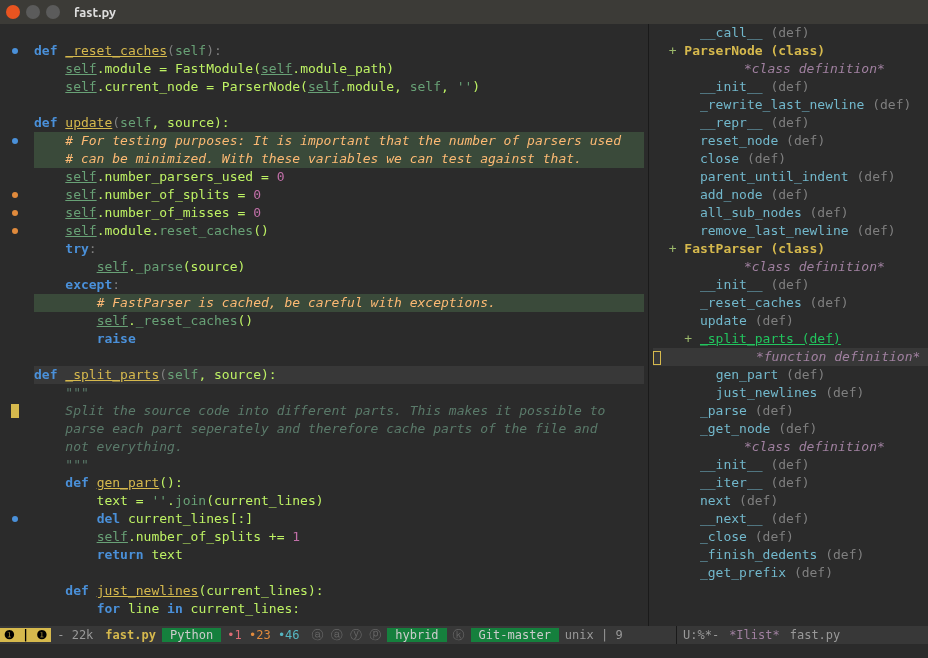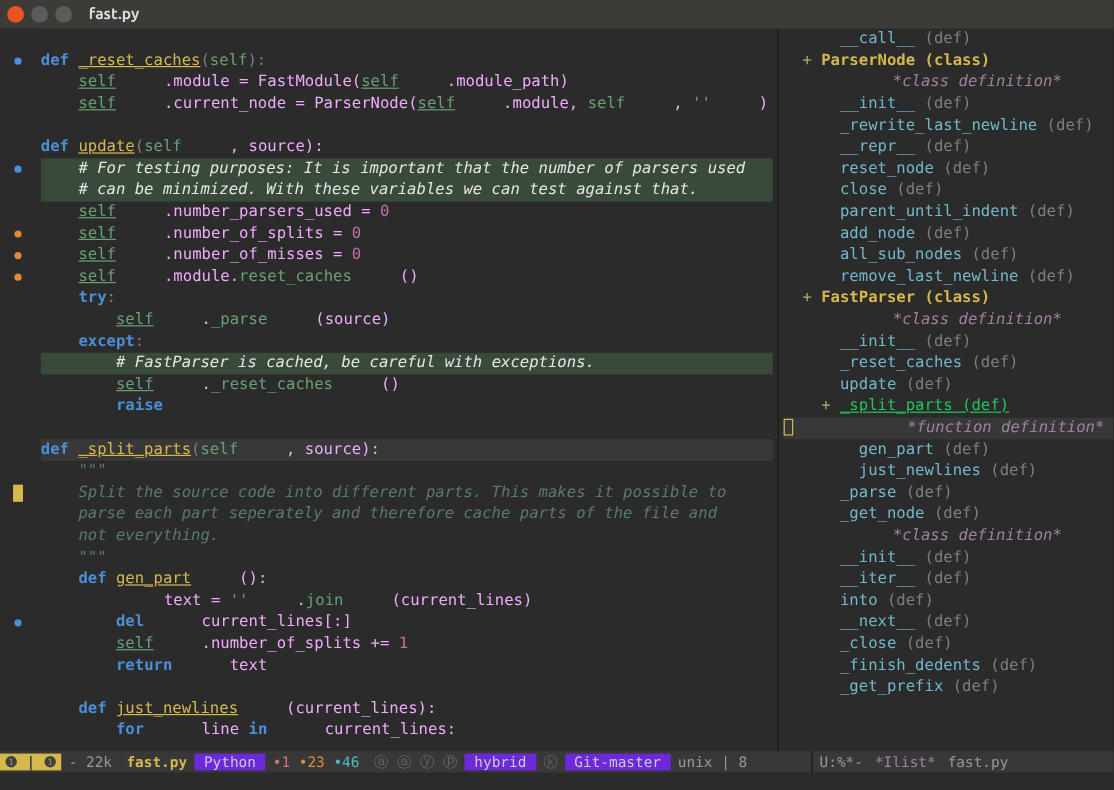--- a/index.html
+++ b/index.html
@@ -69,24 +69,24 @@
 .cline { height: 18px; }
 .cline.hl { background: #3a4a3a; }
 .cline.bright { background: #383838; }
 .kw { color: #4a90d9; font-weight: bold; }
 .fn { color: #d6b94d; text-decoration: underline; }
 .punct { color: #7f7f7f; }
 .self { color: #68a176; text-decoration: underline; }
 .selfnl { color: #68a176; }
 .num { color: #c16fa8; }
 .str { color: #68a176; }
-.cmt { font-style: italic; color: #e5e5e5; }
+.cmt { font-style: italic; color: #fdba74; }
 .doc { font-style: italic; color: #5a7a6a; }
 .call { color: #68a176; }
-.txt { color: #f0abfc; margin-left: 40px; }
+.txt { color: #bef264; }
 .sidebar {
   width: 280px;
   background: #2b2b2b;
   border-left: 1px solid #1a1a1a;
   line-height: 18px;
   padding-left: 4px;
   overflow: hidden;
 }
 .sline { height: 18px; white-space: pre; }
 .sline.sel { background: #383838; }
@@ -103,23 +103,23 @@
   background: #383838;
   display: flex;
   align-items: center;
   font-size: 12px;
   overflow: hidden;
   white-space: nowrap;
 }
 .sb-left { flex: 1; }
 .sb-right { width: 252px; border-left: 1px solid #1a1a1a;}
 .sb-seg { padding: 0 6px; }
-.sb-warn { background: #d6b94d; color: #404040; font-weight: bold; padding: 0 4px;}
+.sb-warn { background: #d6b94d; color: #000000; font-weight: bold; padding: 0 4px;}
 .sb-file { color: #d6b94d; font-weight: bold; padding: 0 6px;}
-.sb-mode { background: #6d28d9; color: #ccc; padding: 0 8px;}
+.sb-mode { background: #15803d; color: #ccc; padding: 0 8px;}
 .sb-red { color: #e06c75; }
 .sb-orange { color: #e08a3c; }
 .sb-blue { color: #56b6c2; }
 .sb-ghost { color: #666; }
 .sb-txt { color: #999; }
 .sb-star { color: #a080a0; padding: 0 4px;}
 .bottom { height: 14px; background: #2b2b2b; }
 </style>
 </head>
 <body>
@@ -205,39 +205,39 @@
         <div class="sline">      <span class="smem">update</span><span class="sdef"> (def)</span></div>
         <div class="sline">    <span class="splus">+ </span><span class="sfn">_split_parts (def)</span></div>
         <div class="sline sel"><span class="scur"></span>      <span class="sstar">*function definition*</span></div>
         <div class="sline">        <span class="smem">gen_part</span><span class="sdef"> (def)</span></div>
         <div class="sline">        <span class="smem">just_newlines</span><span class="sdef"> (def)</span></div>
         <div class="sline">      <span class="smem">_parse</span><span class="sdef"> (def)</span></div>
         <div class="sline">      <span class="smem">_get_node</span><span class="sdef"> (def)</span></div>
         <div class="sline">      <span class="sstar">*class definition*</span></div>
         <div class="sline">      <span class="smem">__init__</span><span class="sdef"> (def)</span></div>
         <div class="sline">      <span class="smem">__iter__</span><span class="sdef"> (def)</span></div>
-        <div class="sline">      <span class="smem">into</span><span class="sdef"> (def)</span></div>
+        <div class="sline">      <span class="smem">next</span><span class="sdef"> (def)</span></div>
         <div class="sline">      <span class="smem">__next__</span><span class="sdef"> (def)</span></div>
         <div class="sline">      <span class="smem">_close</span><span class="sdef"> (def)</span></div>
         <div class="sline">      <span class="smem">_finish_dedents</span><span class="sdef"> (def)</span></div>
         <div class="sline">      <span class="smem">_get_prefix</span><span class="sdef"> (def)</span></div>
       </div>
   </div>
   <div class="statusbars">
     <div class="statusbar sb-left">
       <span class="sb-warn">❶ | ❶</span>
       <span class="sb-seg sb-txt">- 22k</span>
       <span class="sb-file">fast.py</span>
       <span class="sb-mode">Python</span>
       <span class="sb-seg"><span class="sb-red">•1</span> <span class="sb-orange">•23</span> <span class="sb-blue">•46</span></span>
       <span class="sb-seg sb-ghost">ⓐ ⓐ ⓨ ⓟ</span>
       <span class="sb-mode">hybrid</span>
       <span class="sb-seg sb-ghost">ⓚ</span>
       <span class="sb-mode">Git-master</span>
-      <span class="sb-seg sb-txt">unix | 8</span>
+      <span class="sb-seg sb-txt">unix | 9</span>
     </div>
     <div class="statusbar sb-right">
       <span class="sb-seg sb-txt">U:%*-</span>
       <span class="sb-star">*Ilist*</span>
       <span class="sb-seg sb-txt">fast.py</span>
     </div>
   </div>
   <div class="bottom"></div>
 </div>
 

